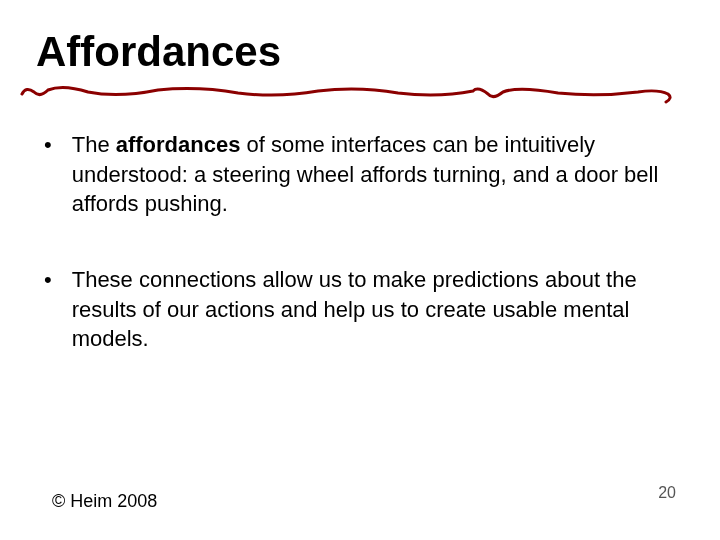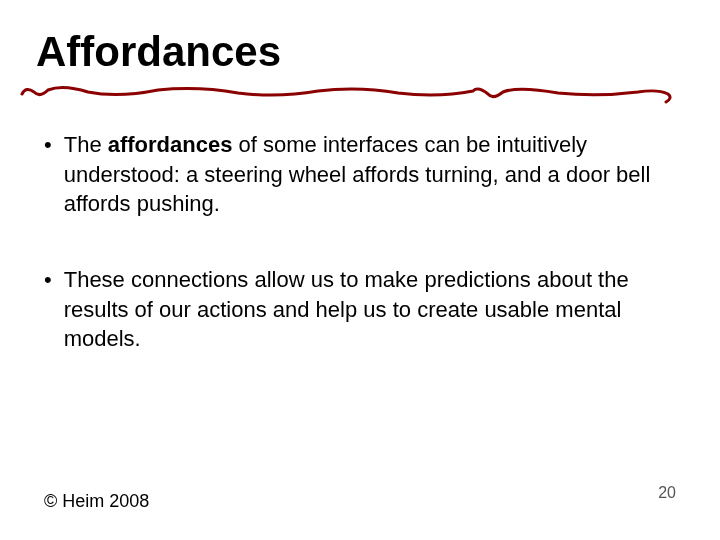--- a/index.html
+++ b/index.html
@@ -41,28 +41,29 @@
       line-height: 1.35;
       color: #000000;
     }
     .bullet-mark {
       margin-right: 12px;
       flex-shrink: 0;
       line-height: 1.35;
     }
     .bullet-text {
       flex: 1;
+      margin-left: 8px;
     }
     .bold-word {
       font-weight: bold;
     }
     .footer-left {
       position: absolute;
       bottom: 28px;
-      left: 44px;
+      left: 52px;
       font-size: 18px;
       color: #000000;
     }
     .footer-right {
       position: absolute;
       bottom: 38px;
       right: 44px;
       font-size: 16px;
       color: #555555;
     }

